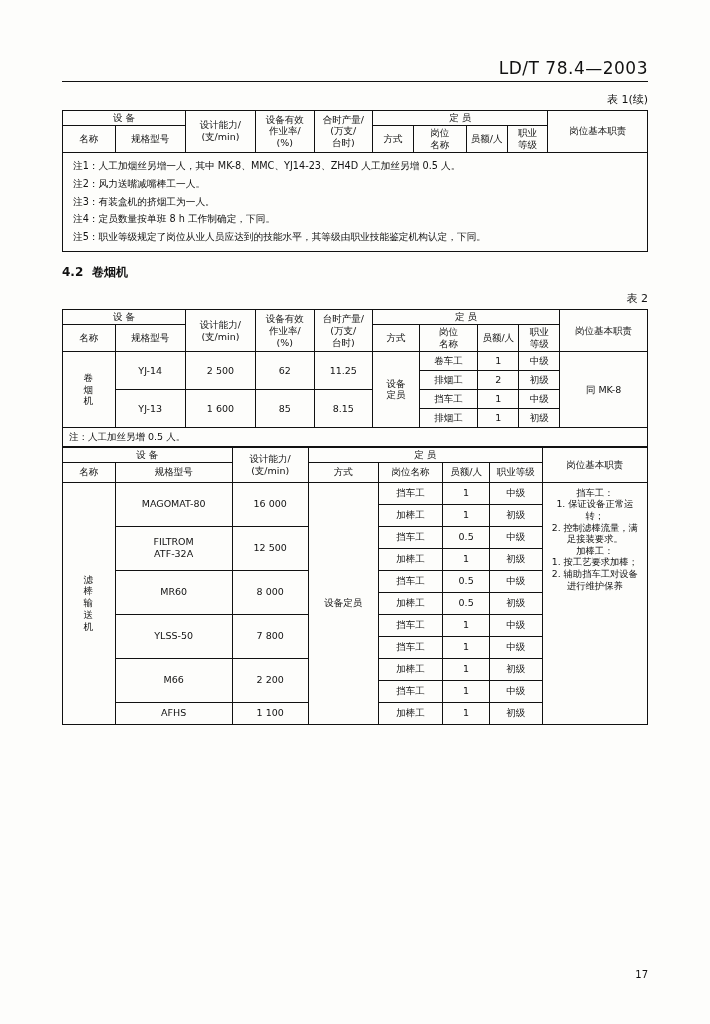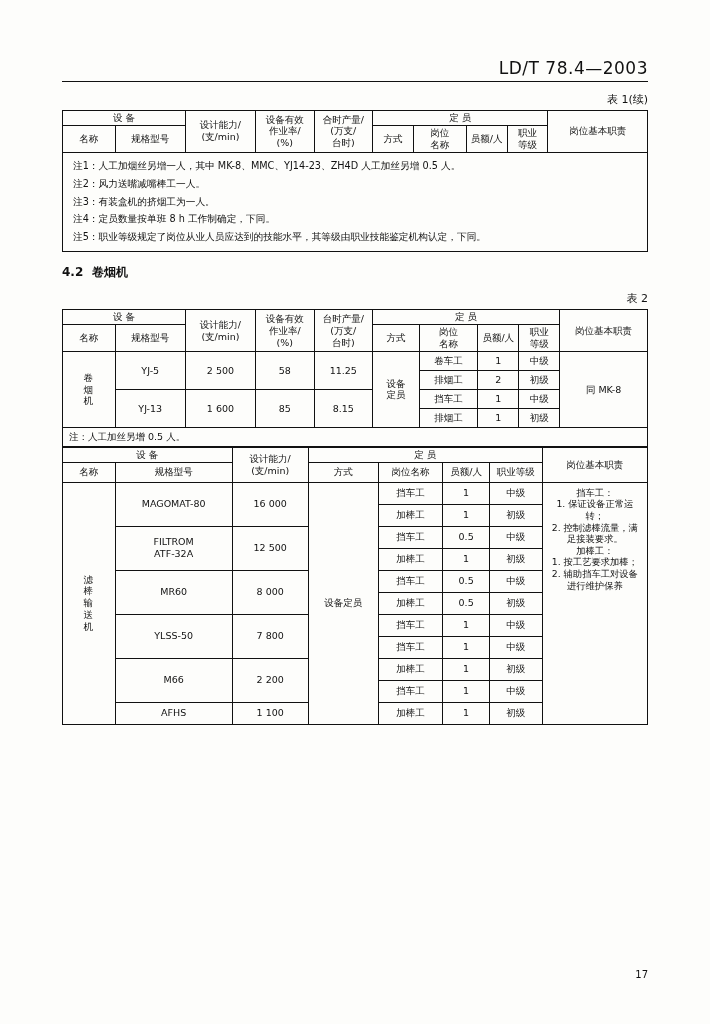--- a/index.html
+++ b/index.html
@@ -148,23 +148,23 @@
 名称</td>
         <td>员额/人</td>
         <td style="white-space:pre-line">职业
 等级</td>
       </tr>
 
       <tr style="height:19px">
         <td rowspan="4" style="white-space:pre-line;letter-spacing:1px">卷
 烟
 机</td>
-        <td rowspan="2">YJ-5</td>
+        <td rowspan="2">YJ-14</td>
         <td rowspan="2">2 500</td>
-        <td rowspan="2">58</td>
+        <td rowspan="2">62</td>
         <td rowspan="2">11.25</td>
         <td rowspan="4" style="white-space:pre-line">设备
 定员</td>
         <td>卷车工</td>
         <td>1</td>
         <td>中级</td>
         <td rowspan="4">同 MK-8</td>
       </tr>
       <tr style="height:19px">
         <td>排烟工</td>

